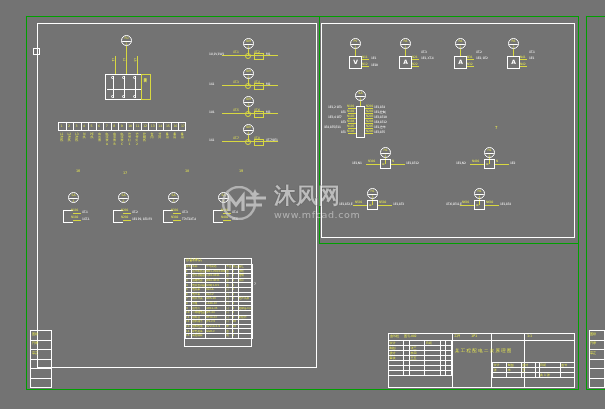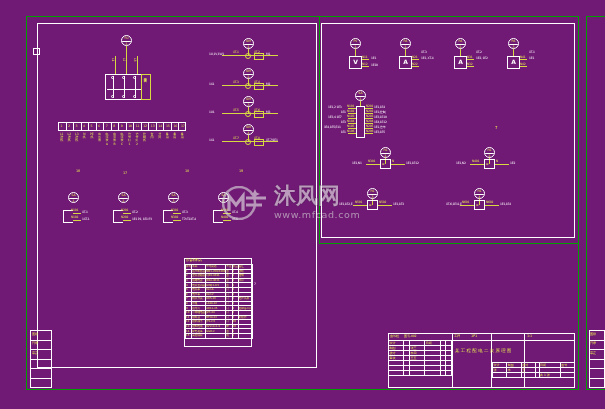--- a/index.html
+++ b/index.html
@@ -1,20 +1,20 @@
 <!DOCTYPE html>
 <html><head>
 <meta charset="utf-8">
 <title>CAD Electrical Schematic</title>
 <style>
   html,body{margin:0;padding:0;background:#000;}
   body{width:605px;height:409px;overflow:hidden;
        font-family:"DejaVu Sans","Liberation Sans",sans-serif;
        -webkit-font-smoothing:none;}
-  #stage{position:relative;width:605px;height:409px;background:#701a75;overflow:hidden;}
+  #stage{position:relative;width:605px;height:409px;background:#737373;overflow:hidden;}
   .gl{position:absolute;background:#00a000;}          
   .wl{position:absolute;background:#ffffff;}          
   .yl{position:absolute;background:#d8d840;}          
   .ytx{position:absolute;color:#e8e850;font-size:3px;line-height:3.4px;
        white-space:nowrap;letter-spacing:-0.2px;}
   .wtx{position:absolute;color:#ffffff;font-size:3px;line-height:3.4px;
        white-space:nowrap;letter-spacing:-0.2px;}
   .wbox{position:absolute;border:0.5px solid #fff;box-sizing:border-box;}
   .ybox{position:absolute;border:0.5px solid #d8d840;box-sizing:border-box;}
 

